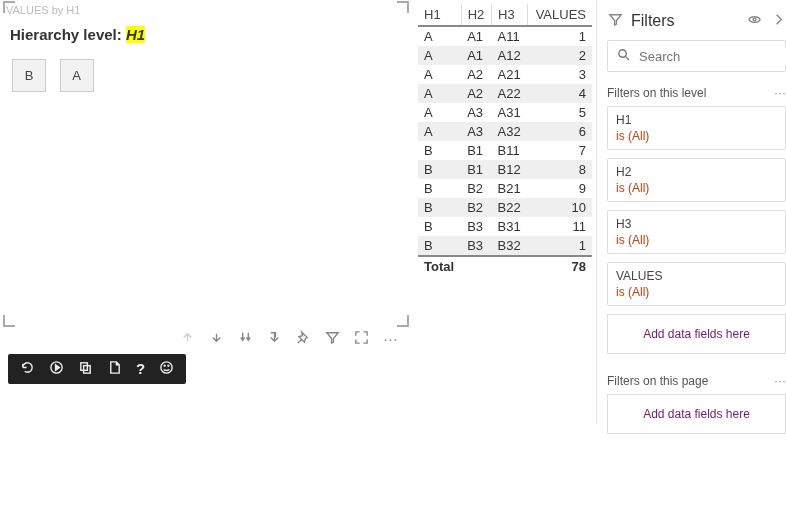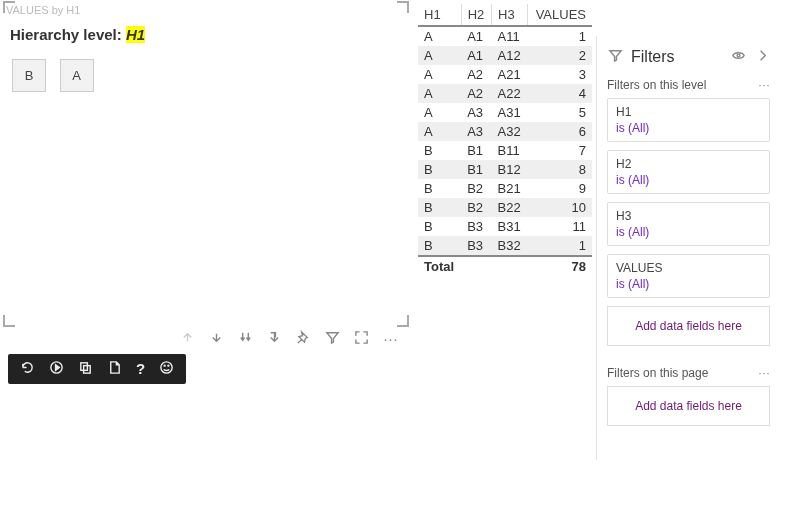--- a/index.html
+++ b/index.html
@@ -110,23 +110,22 @@
   .data-table tr.total td {
     border-top: 2px solid #888;
     font-weight: bold;
   }
   
   .filters-panel {
     position: absolute;
     right: 0; top: 0;
     width: 190px; height: 424px;
     border-left: 1px solid #e4e4e4;
-    padding: 6px 16px 0 10px;
+    padding: 6px 0 0 10px;
     background: #fff;
-    margin-top: 36px;
   }
   .fp-header {
     display: flex;
     align-items: center;
     gap: 8px;
     padding: 6px 0 10px 0;
     color: #333;
   }
   .fp-header .title { font-size: 16px; flex: 1;}
   .fp-header .ic { color: #888; cursor: pointer; width:16px; text-align:center;}
@@ -155,21 +154,21 @@
   .fcard {
     border: 1px solid #ddd;
     border-radius: 2px;
     padding: 6px 8px;
     margin-bottom: 8px;
     font-size: 12px;
     color: #444;
     cursor: pointer;
   }
   .fcard .fname { display:block; margin-bottom: 2px;}
-  .fcard .fcond { color:#6d28d9; }
+  .fcard .fcond { color:#c2410c; }
   .add-fields {
     border: 1px solid #ddd;
     text-align: center;
     padding: 12px 4px;
     font-size: 12px;
     color: #701a75;
     margin-bottom: 20px;
     cursor: pointer;
   }
   
@@ -378,20 +377,29 @@
           <circle cx="8" cy="8" r="1.5"></circle>
         </svg>
     </span>
     <span class="ic">
       <svg viewBox="0 0 16 16">
           <path d="M6 3l5 5-5 5"></path>
         </svg>
     </span>
   </div>
 
+  <div class="fp-search">
+    <span style="margin-right:6px">
+      <svg viewBox="0 0 16 16">
+          <circle cx="7" cy="7" r="4"></circle>
+          <path d="M10 10l4 4"></path>
+        </svg>
+    </span>
+    <input type="text" placeholder="Search" style="">
+  </div>
 
   <div class="fp-section-header">
     <span class="t">Filters on this level</span>
     <span class="dots">···</span>
   </div>
 
   <div id="filter-cards">
       <div class="fcard"><span class="fname">H1</span><span class="fcond">is (All)</span></div>
       <div class="fcard"><span class="fname">H2</span><span class="fcond">is (All)</span></div>
       <div class="fcard"><span class="fname">H3</span><span class="fcond">is (All)</span></div>

